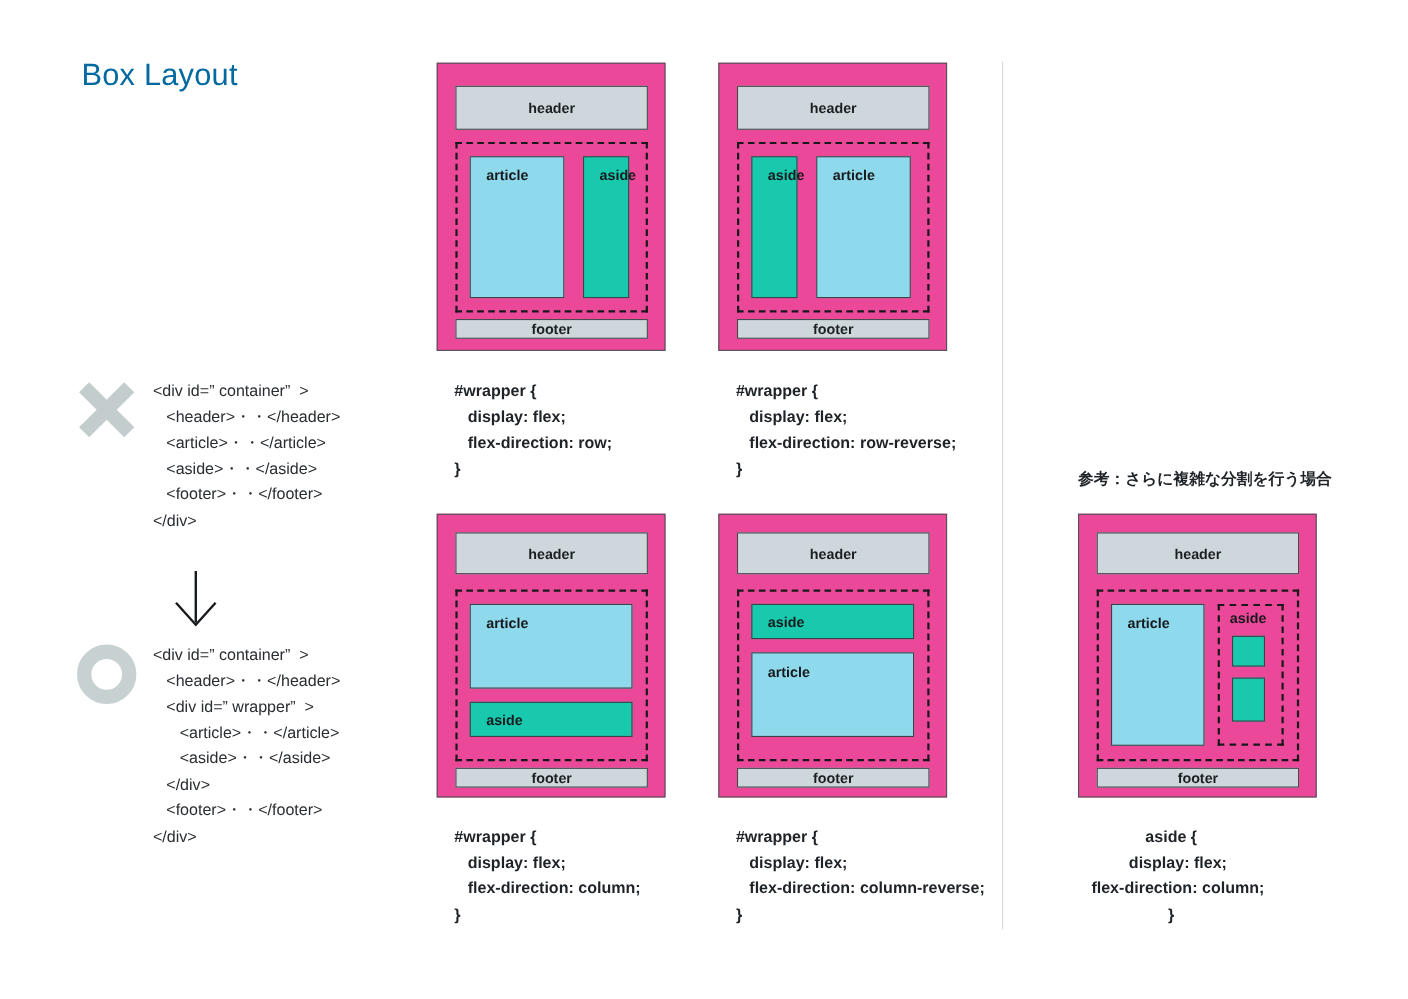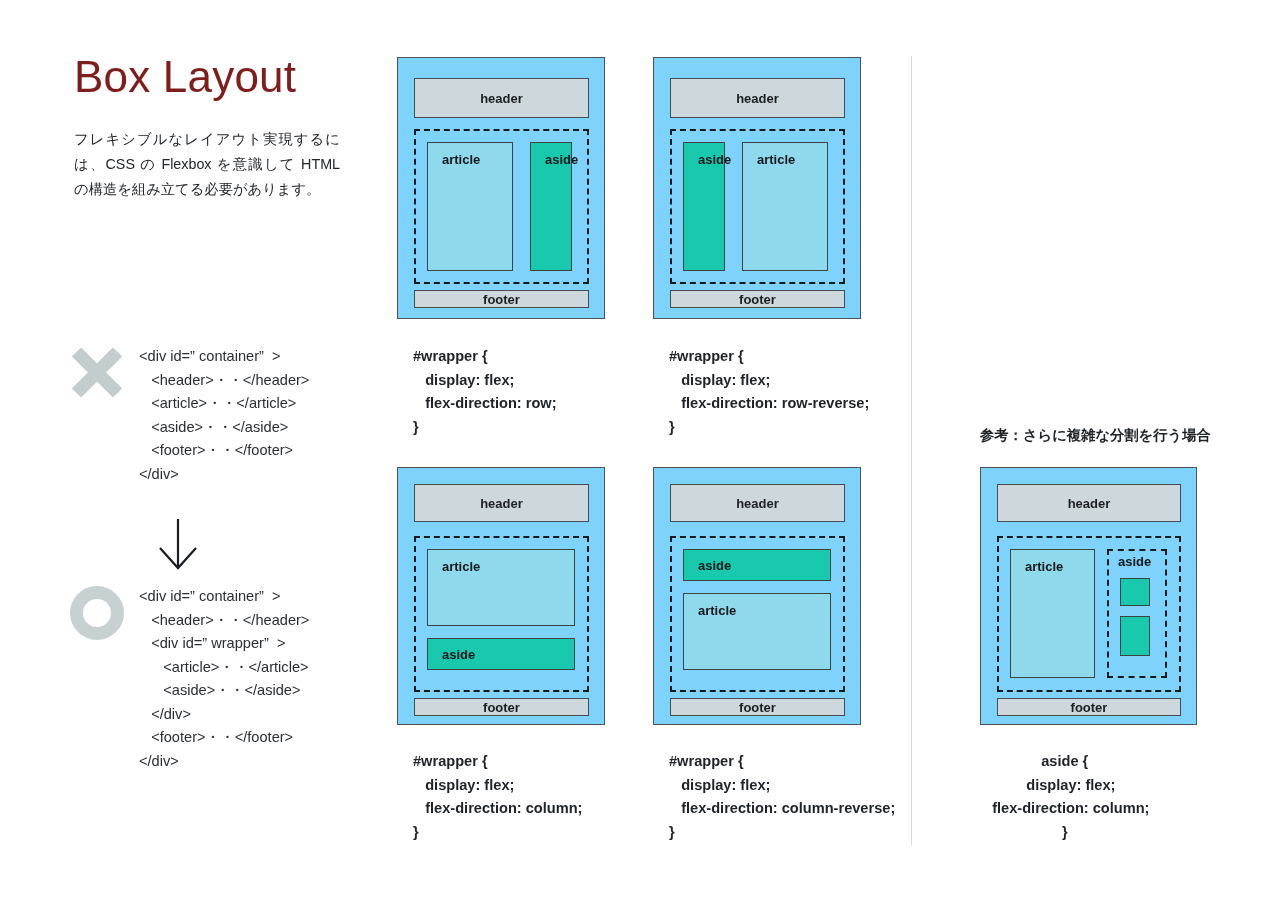--- a/index.html
+++ b/index.html
@@ -14,24 +14,24 @@
     font-family: "Liberation Sans", "DejaVu Sans", sans-serif;
     color: #1d2023;
     overflow: hidden;
   }
 
   
   .page-title {
     position: absolute;
     left: 74px;
     top: 52px;
-    font-size: 44px;
+    font-size: 28px;
     font-weight: 400;
     letter-spacing: 0.2px;
-    color: #7f1d1d;
+    color: #0369a1;
   }
   .intro {
     position: absolute;
     left: 74px;
     top: 127px;
     width: 266px;
     font-size: 14.3px;
     line-height: 25.2px;
     color: #22262a;
     text-align: justify;
@@ -89,21 +89,21 @@
   }
   .code-html .b { font-weight: 400; }
   #html-bad  { left: 139px; top: 345px; }
   #html-good { left: 139px; top: 585px; }
 
   
   .diagram {
     position: absolute;
     box-sizing: border-box;
     border: 1.6px solid #4e5356;
-    background: #7dd3fc;
+    background: #ec4899;
   }
   .d-header, .d-footer {
     position: absolute;
     box-sizing: border-box;
     background: #ced7dc;
     border: 1.6px solid #454b4f;
     display: flex;
     align-items: center;
     justify-content: center;
     font-size: 13px;
@@ -162,21 +162,20 @@
     color: #1f2327;
     white-space: nowrap;
   }
 </style>
 </head>
 <body>
 
 <div class="page-title">Box Layout</div>
 
 <div class="intro">
-  <p>フレキシブルなレイアウト実現するには、CSS の Flexbox を意識して HTML の構造を組み立てる必要があります。</p>
 </div>
 
 <div class="mark-x"></div>
 <div class="code-html" id="html-bad">&lt;div id=” container”  &gt;
    &lt;header&gt;・・&lt;/header&gt;
    &lt;article&gt;・・&lt;/article&gt;
    &lt;aside&gt;・・&lt;/aside&gt;
    &lt;footer&gt;・・&lt;/footer&gt;
 &lt;/div&gt;</div>
 

